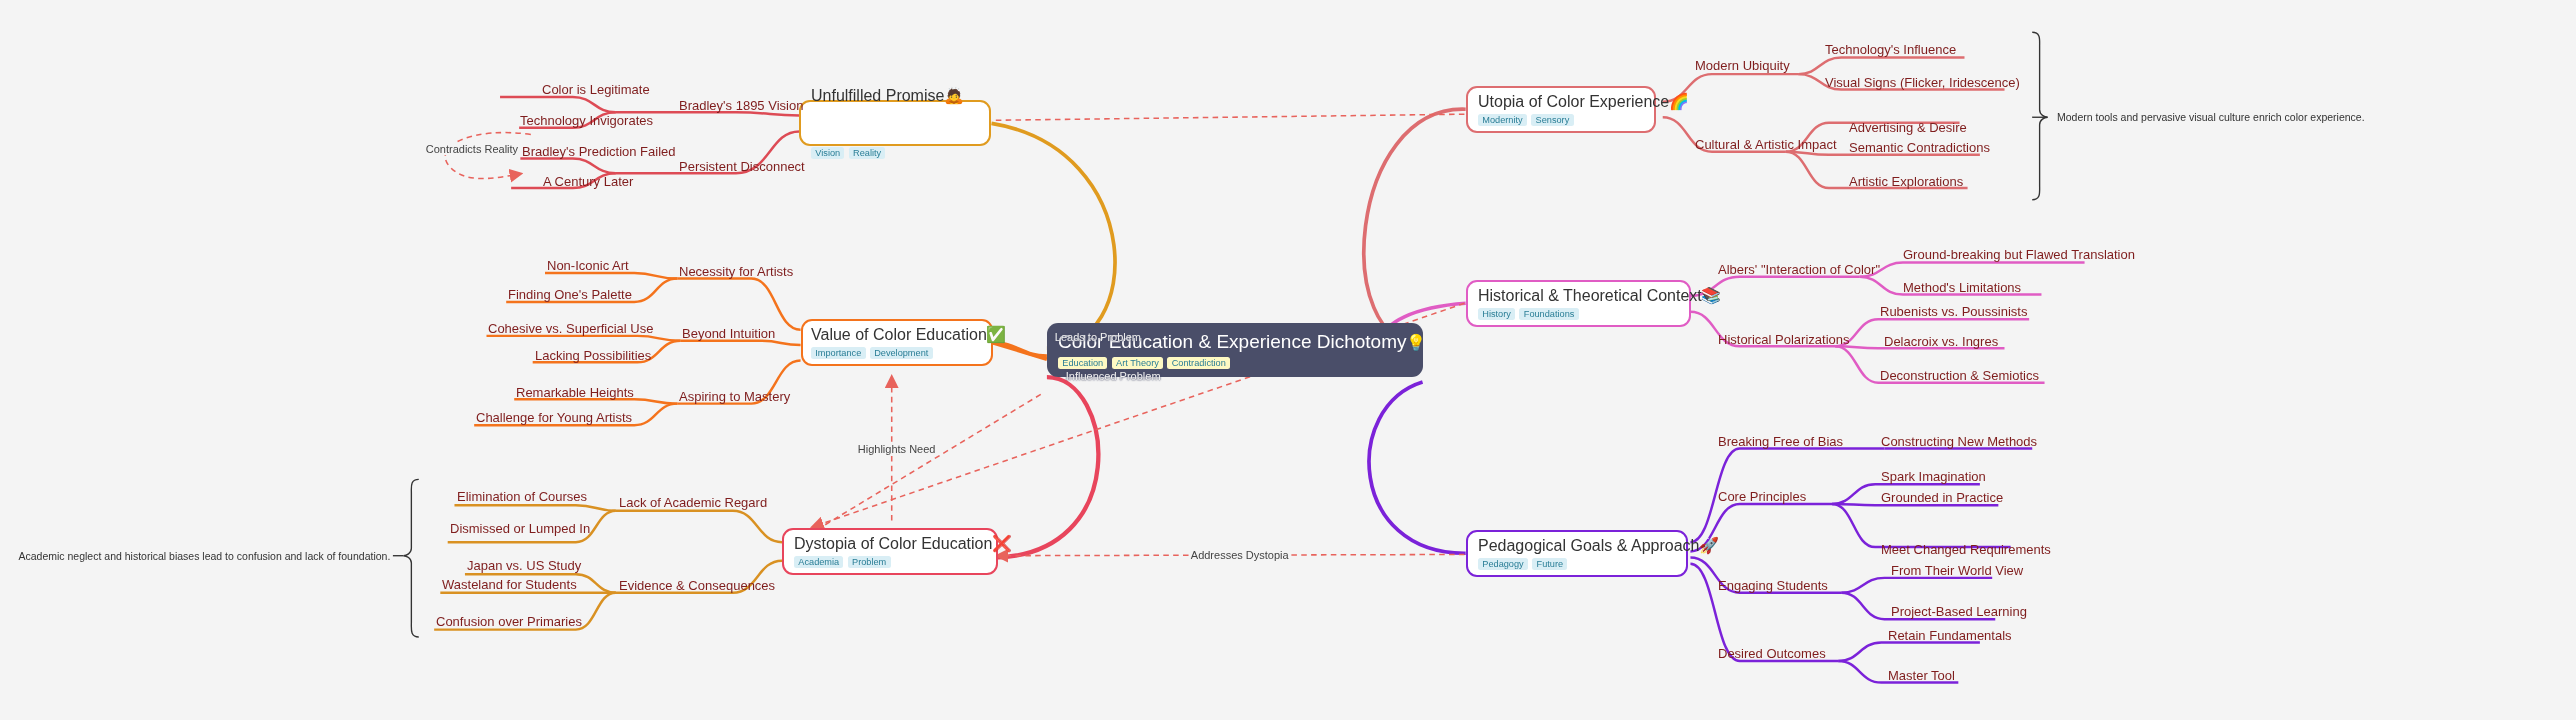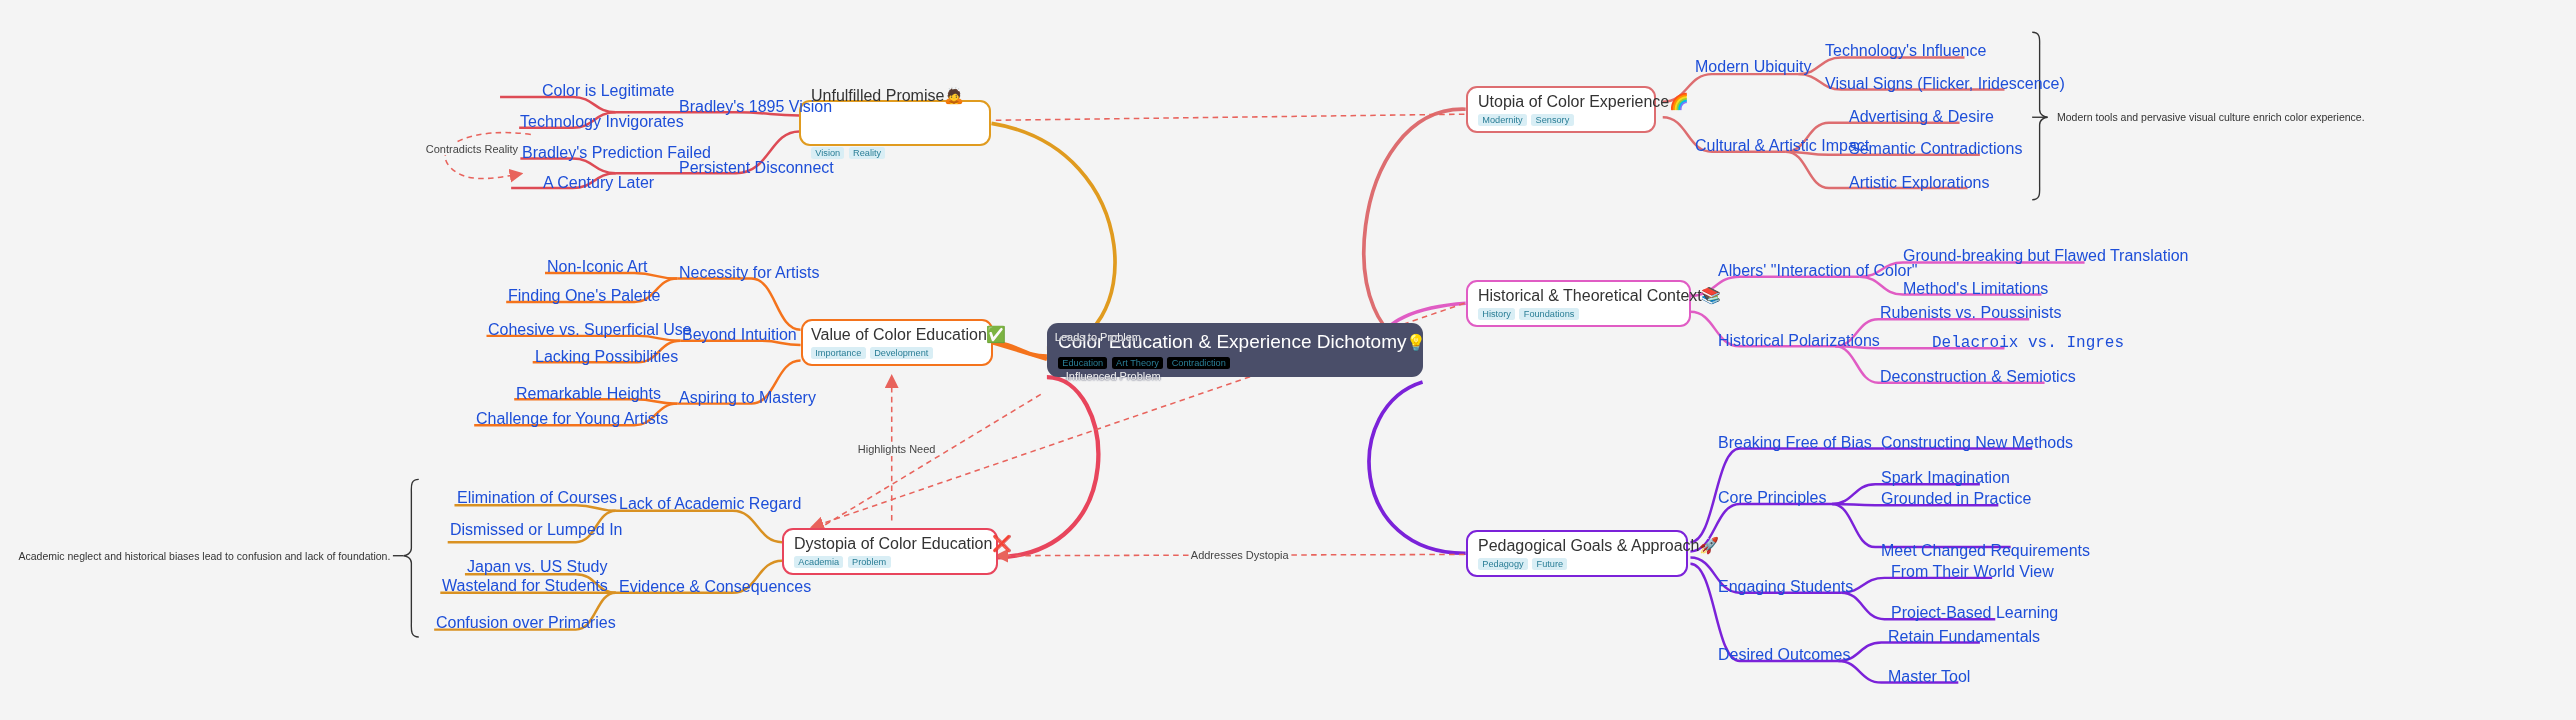--- a/index.html
+++ b/index.html
@@ -8,22 +8,22 @@
   #wires{position:absolute;left:0;top:0;width:2576px;height:721px;}
   .node{position:absolute;background:#ffffff;border-radius:11px;box-sizing:border-box;
         display:flex;flex-direction:column;justify-content:center;padding:6.2px 10px;}
   .node .ttl{font-size:16px;color:#333;white-space:nowrap;line-height:1.15;}
   .node .tags{margin-top:3.1px;display:flex;gap:4.3px;}
   .tag{background:#d9eef5;color:#2a7e96;font-size:9.2px;padding:1.2px 4.3px;border-radius:2.5px;white-space:nowrap;}
   #root{position:absolute;background:#4a4e69;border-radius:11px;box-sizing:border-box;
         display:flex;flex-direction:column;justify-content:center;padding:6.2px 11px;}
   #root .ttl{font-size:19px;color:#fff;white-space:nowrap;}
   #root .tags{margin-top:3.7px;display:flex;gap:4.3px;}
-  #root .tag{background:#000000;color:#2a7e96;font-size:9.2px;}
-  .lbl{position:absolute;font-size:16px;color:#1d4ed8;white-space:nowrap;line-height:1;}
+  #root .tag{background:#fef9c3;color:#2a7e96;font-size:9.2px;}
+  .lbl{position:absolute;font-size:13px;color:#7f1d1d;white-space:nowrap;line-height:1;}
   .rel{position:absolute;font-size:11px;color:#444;white-space:nowrap;background:#f4f4f4;padding:0 1.8px;}
   .rel.onroot{color:#f0f0f0;background:transparent;text-shadow:0 0 1.8px #4a4e69,0 0 1.8px #4a4e69;}
   .note{position:absolute;font-size:10.5px;color:#333;white-space:nowrap;}
   .emoji{font-size:16px;}
 </style>
 </head>
 <body>
 
 <div id="stage">
 
@@ -217,30 +217,30 @@
 <div class="lbl" style="left:457px;top:490px;">Elimination of Courses</div>
 <div class="lbl" style="left:450px;top:522px;">Dismissed or Lumped In</div>
 <div class="lbl" style="left:467px;top:559px;">Japan vs. US Study</div>
 <div class="lbl" style="left:442px;top:578px;">Wasteland for Students</div>
 <div class="lbl" style="left:436px;top:615px;">Confusion over Primaries</div>
 
 <div class="lbl" style="left:1695px;top:59px;">Modern Ubiquity</div>
 <div class="lbl" style="left:1695px;top:138px;">Cultural &amp; Artistic Impact</div>
 <div class="lbl" style="left:1825px;top:43px;">Technology's Influence</div>
 <div class="lbl" style="left:1825px;top:76px;">Visual Signs (Flicker, Iridescence)</div>
-<div class="lbl" style="left:1849px;top:109px;">Advertising &amp; Desire</div>
+<div class="lbl" style="left:1849px;top:121px;">Advertising &amp; Desire</div>
 <div class="lbl" style="left:1849px;top:141px;">Semantic Contradictions</div>
 <div class="lbl" style="left:1849px;top:175px;">Artistic Explorations</div>
 
 <div class="lbl" style="left:1718px;top:263px;">Albers' "Interaction of Color"</div>
 <div class="lbl" style="left:1718px;top:333px;">Historical Polarizations</div>
 <div class="lbl" style="left:1903px;top:248px;">Ground-breaking but Flawed Translation</div>
 <div class="lbl" style="left:1903px;top:281px;">Method's Limitations</div>
 <div class="lbl" style="left:1880px;top:305px;">Rubenists vs. Poussinists</div>
-<div class="lbl" style="left:1932px;top:335px;font-family:Liberation Mono, monospace;">Delacroix vs. Ingres</div>
+<div class="lbl" style="left:1884px;top:335px;">Delacroix vs. Ingres</div>
 <div class="lbl" style="left:1880px;top:369px;">Deconstruction &amp; Semiotics</div>
 
 <div class="lbl" style="left:1718px;top:435px;">Breaking Free of Bias</div>
 <div class="lbl" style="left:1718px;top:490px;">Core Principles</div>
 <div class="lbl" style="left:1718px;top:579px;">Engaging Students</div>
 <div class="lbl" style="left:1718px;top:647px;">Desired Outcomes</div>
 <div class="lbl" style="left:1881px;top:435px;">Constructing New Methods</div>
 <div class="lbl" style="left:1881px;top:470px;">Spark Imagination</div>
 <div class="lbl" style="left:1881px;top:491px;">Grounded in Practice</div>
 <div class="lbl" style="left:1881px;top:543px;">Meet Changed Requirements</div>

